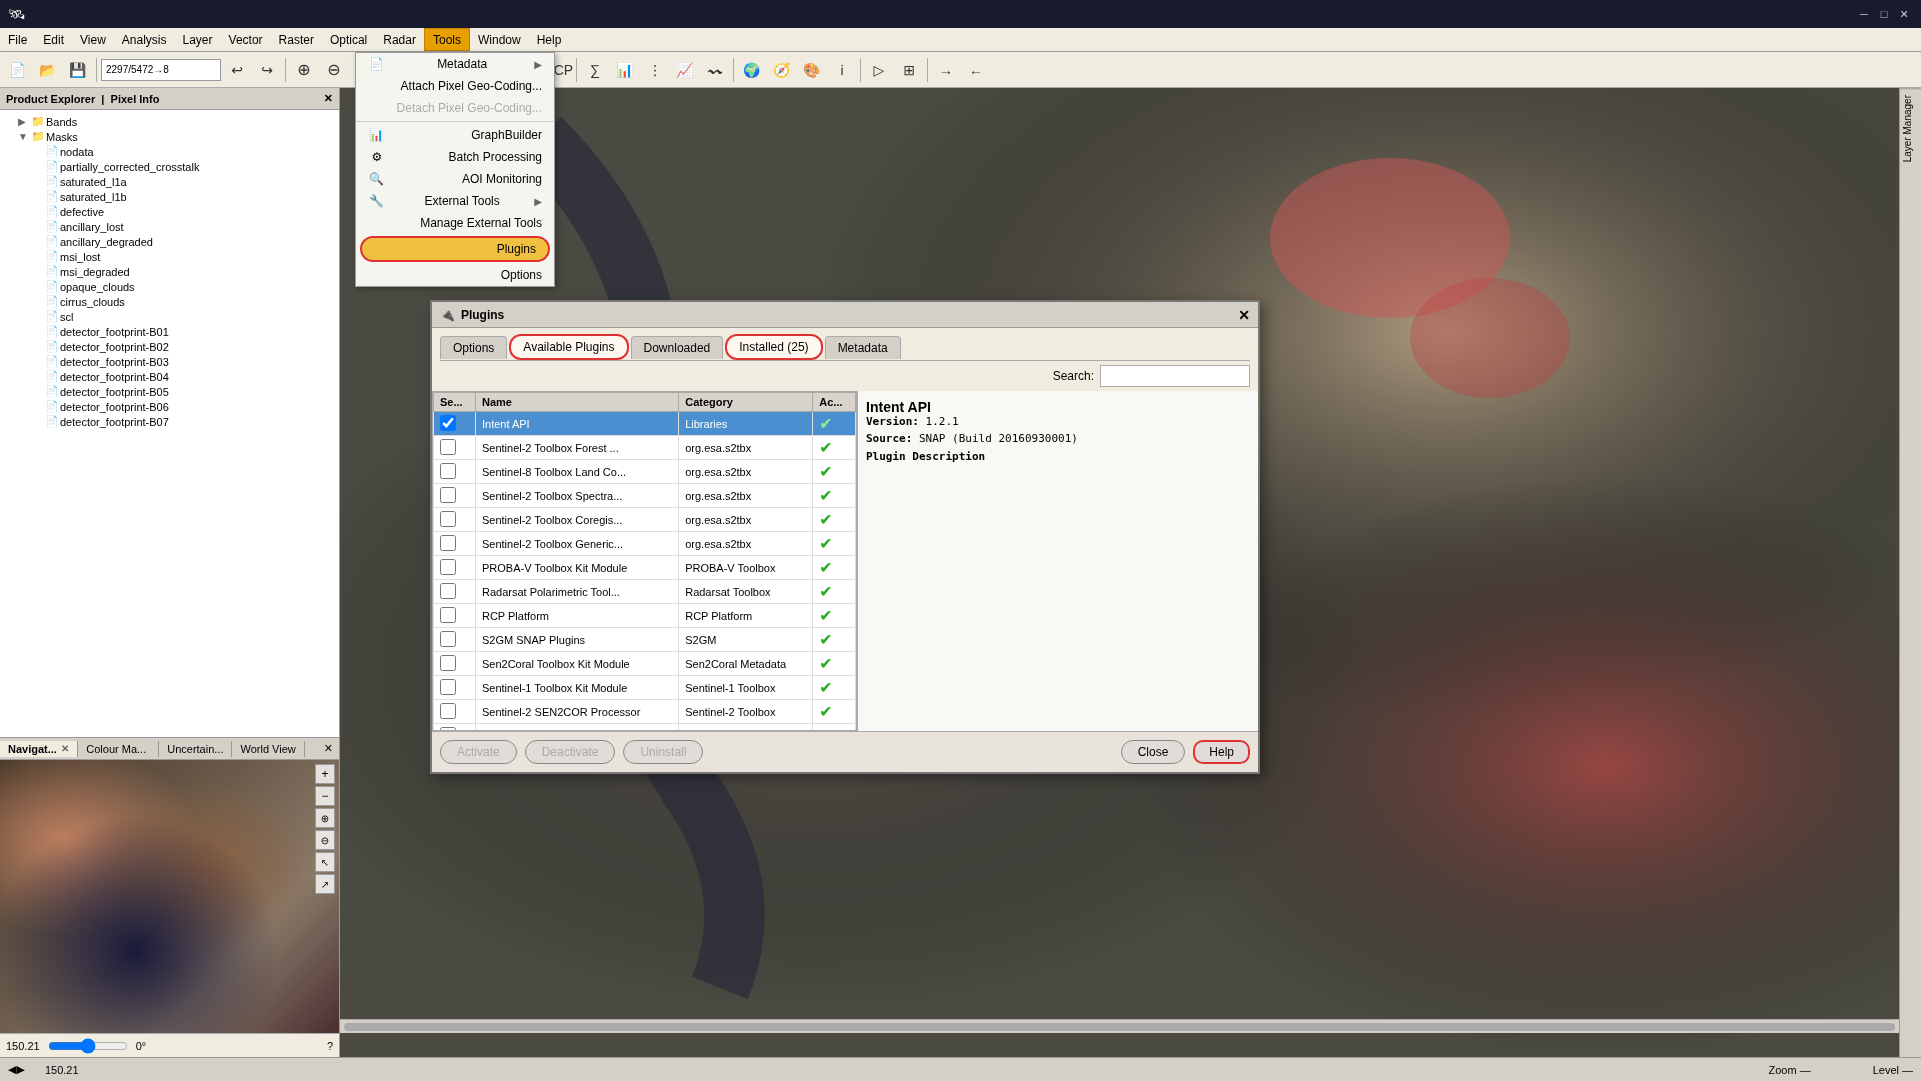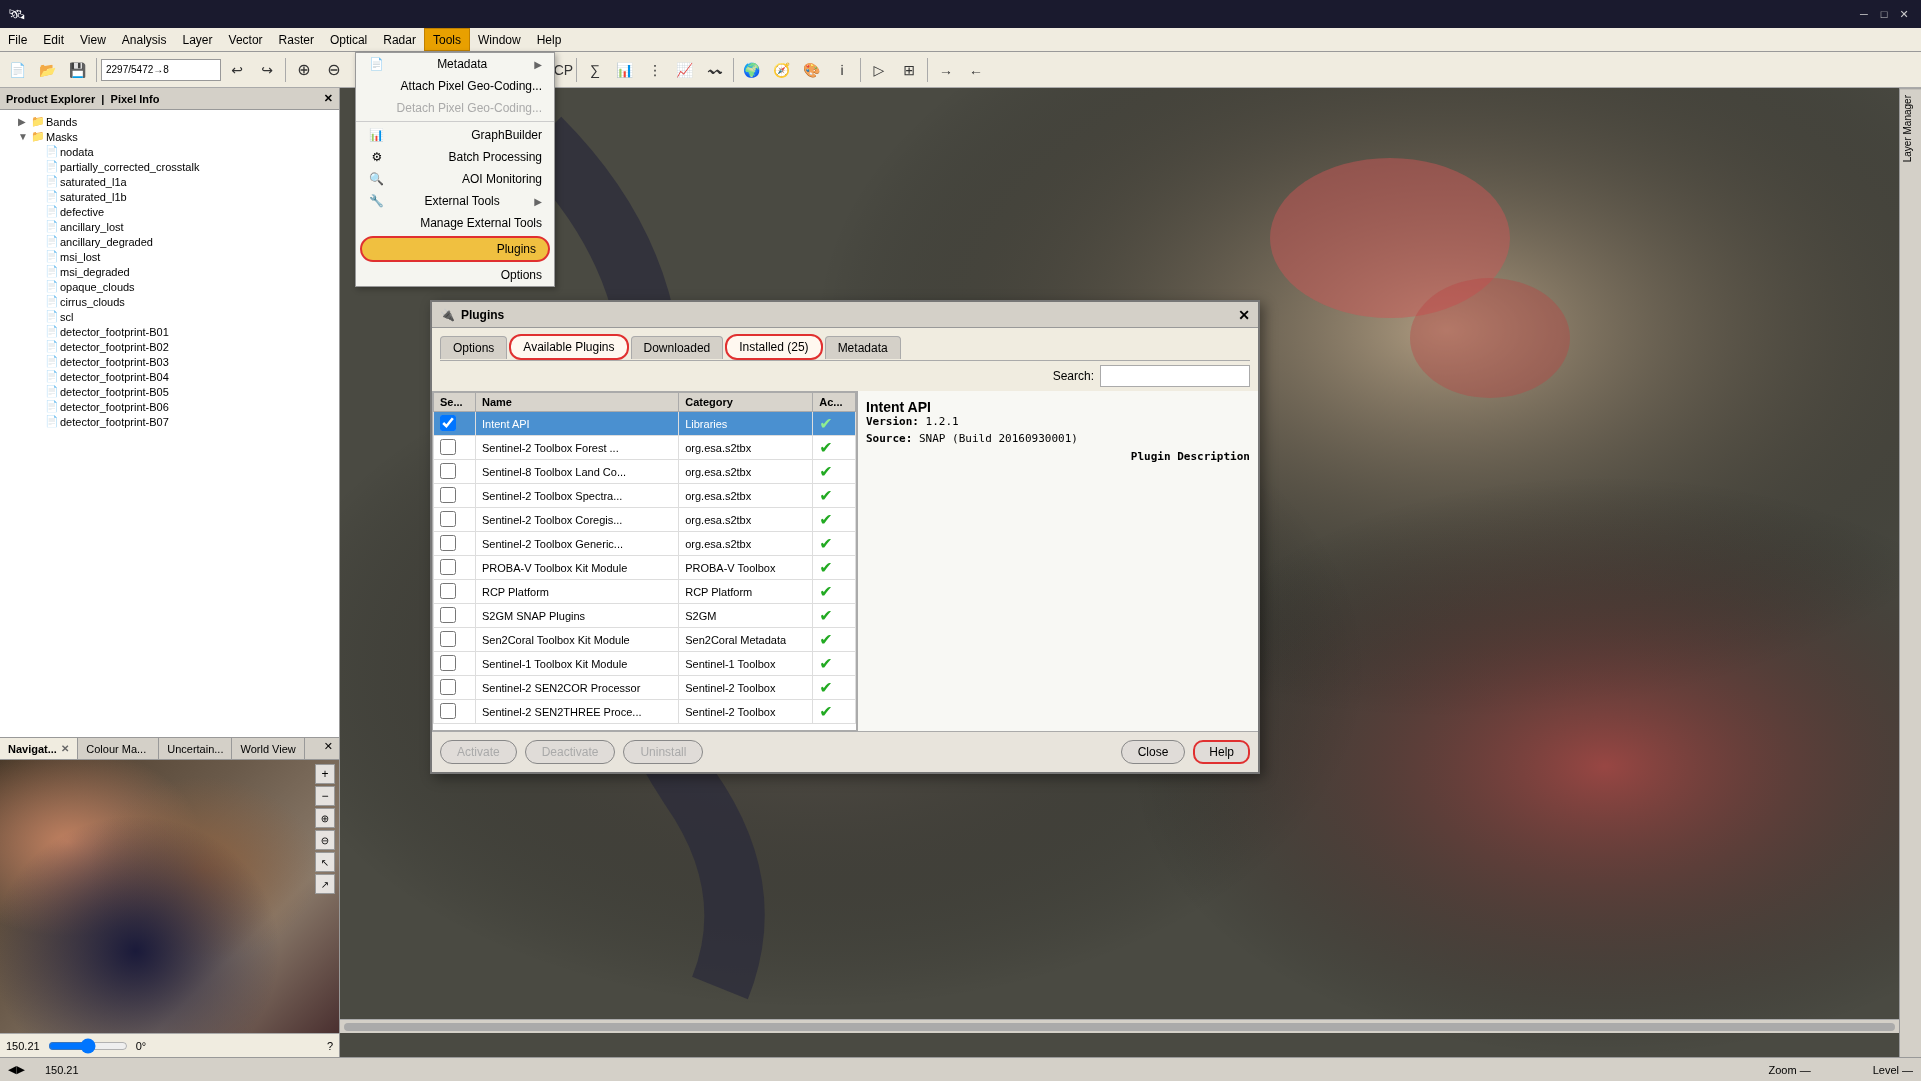--- a/index.html
+++ b/index.html
@@ -31,21 +31,21 @@
     #product-explorer-header { background: #d4d0c8; height: 22px; display: flex; align-items: center; padding: 0 6px; border-bottom: 1px solid #999; font-size: 11px; font-weight: bold; justify-content: space-between; }
     #product-tree { flex: 1; overflow-y: auto; padding: 4px; background: #fff; font-size: 11px; }
     .tree-item { display: flex; align-items: center; padding: 1px 0; cursor: pointer; }
     .tree-indent { display: inline-block; width: 14px; }
     .tree-expand { display: inline-block; width: 12px; color: #666; font-size: 10px; }
     .tree-icon { display: inline-block; width: 16px; text-align: center; font-size: 11px; }
     .tree-label { flex: 1; }
 
     
     #nav-panel { height: 320px; display: flex; flex-direction: column; border-top: 1px solid #999; }
-    #nav-tabs { display: flex; background: #d4d0c8; height: 22px; border-bottom: 1px solid #999; }
+    #nav-tabs { display: flex; background: #d4d0c8; height: 22px; border-bottom: 1px solid #999; align-items: center; }
     .nav-tab { padding: 2px 8px; font-size: 11px; cursor: pointer; display: flex; align-items: center; border-right: 1px solid #999; }
     .nav-tab.active { background: #f0ece0; font-weight: bold; }
     .nav-tab-close { margin-left: 4px; cursor: pointer; color: #666; font-size: 10px; }
     #nav-content { flex: 1; background: #2a2a3a; position: relative; overflow: hidden; }
     #nav-controls { position: absolute; right: 4px; top: 4px; display: flex; flex-direction: column; gap: 2px; }
     .nav-ctrl-btn { width: 20px; height: 20px; background: rgba(255,255,255,0.8); border: 1px solid #999; display: flex; align-items: center; justify-content: center; cursor: pointer; font-size: 12px; }
     #nav-status { background: #f0ece0; height: 24px; display: flex; align-items: center; padding: 0 6px; font-size: 11px; gap: 8px; border-top: 1px solid #aaa; }
 
     
     #right-side { flex: 1; display: flex; flex-direction: column; position: relative; overflow: hidden; }
@@ -85,21 +85,21 @@
     #plugins-table-wrapper { height: 340px; overflow-y: auto; border: 1px solid #aaa; background: #fff; }
     #plugins-table th { background: #d8d4cc; border: 1px solid #aaa; padding: 3px 6px; font-size: 11px; text-align: left; position: sticky; top: 0; }
     #plugins-table td { border: 1px solid #ddd; padding: 2px 6px; font-size: 11px; }
     .plugin-row { cursor: pointer; }
     .plugin-row.selected { background: #4a90d0; color: #fff; }
     .plugin-row.selected td { color: #fff; }
     .plugin-check { width: 16px; height: 16px; }
     .status-green { color: #22aa22; font-size: 16px; }
     .status-green-sel { color: #90ee90; font-size: 16px; }
     .detail-field { margin-bottom: 4px; font-family: monospace; font-size: 11px; }
-    .detail-desc { font-family: monospace; font-size: 11px; line-height: 1.5; text-align: right; }
+    .detail-desc { font-family: monospace; font-size: 11px; line-height: 1.5; }
     #plugins-two-col { display: flex; gap: 0; }
     #plugins-left-col { flex: 1; border-right: 1px solid #aaa; }
     #plugins-right-col { width: 400px; padding: 8px; background: #f8f8f4; }
 
     
     #plugins-footer { display: flex; align-items: center; justify-content: space-between; padding: 8px; border-top: 1px solid #aaa; background: #e8e4dc; }
     #plugins-footer-left { display: flex; gap: 8px; }
     #plugins-footer-right { display: flex; gap: 8px; }
     .dlg-btn { padding: 4px 16px; border: 1px solid #888; background: #e0dcd8; cursor: pointer; font-size: 12px; border-radius: 12px; }
     .dlg-btn.disabled { color: #aaa; cursor: default; }
@@ -530,20 +530,26 @@
               <td><span class="status-green">✔</span></td>
             </tr>
             <tr class="plugin-row">
               <td><input type="checkbox" class="plugin-check" style=""></td>
               <td>PROBA-V Toolbox Kit Module</td>
               <td>PROBA-V Toolbox</td>
               <td><span class="status-green">✔</span></td>
             </tr>
             <tr class="plugin-row">
               <td><input type="checkbox" class="plugin-check" style=""></td>
+              <td>Radarsat Polarimetric Tool...</td>
+              <td>Radarsat Toolbox</td>
+              <td><span class="status-green">✔</span></td>
+            </tr>
+            <tr class="plugin-row">
+              <td><input type="checkbox" class="plugin-check" style=""></td>
               <td>RCP Platform</td>
               <td>RCP Platform</td>
               <td><span class="status-green">✔</span></td>
             </tr>
             <tr class="plugin-row">
               <td><input type="checkbox" class="plugin-check" style=""></td>
               <td>S2GM SNAP Plugins</td>
               <td>S2GM</td>
               <td><span class="status-green">✔</span></td>
             </tr>

